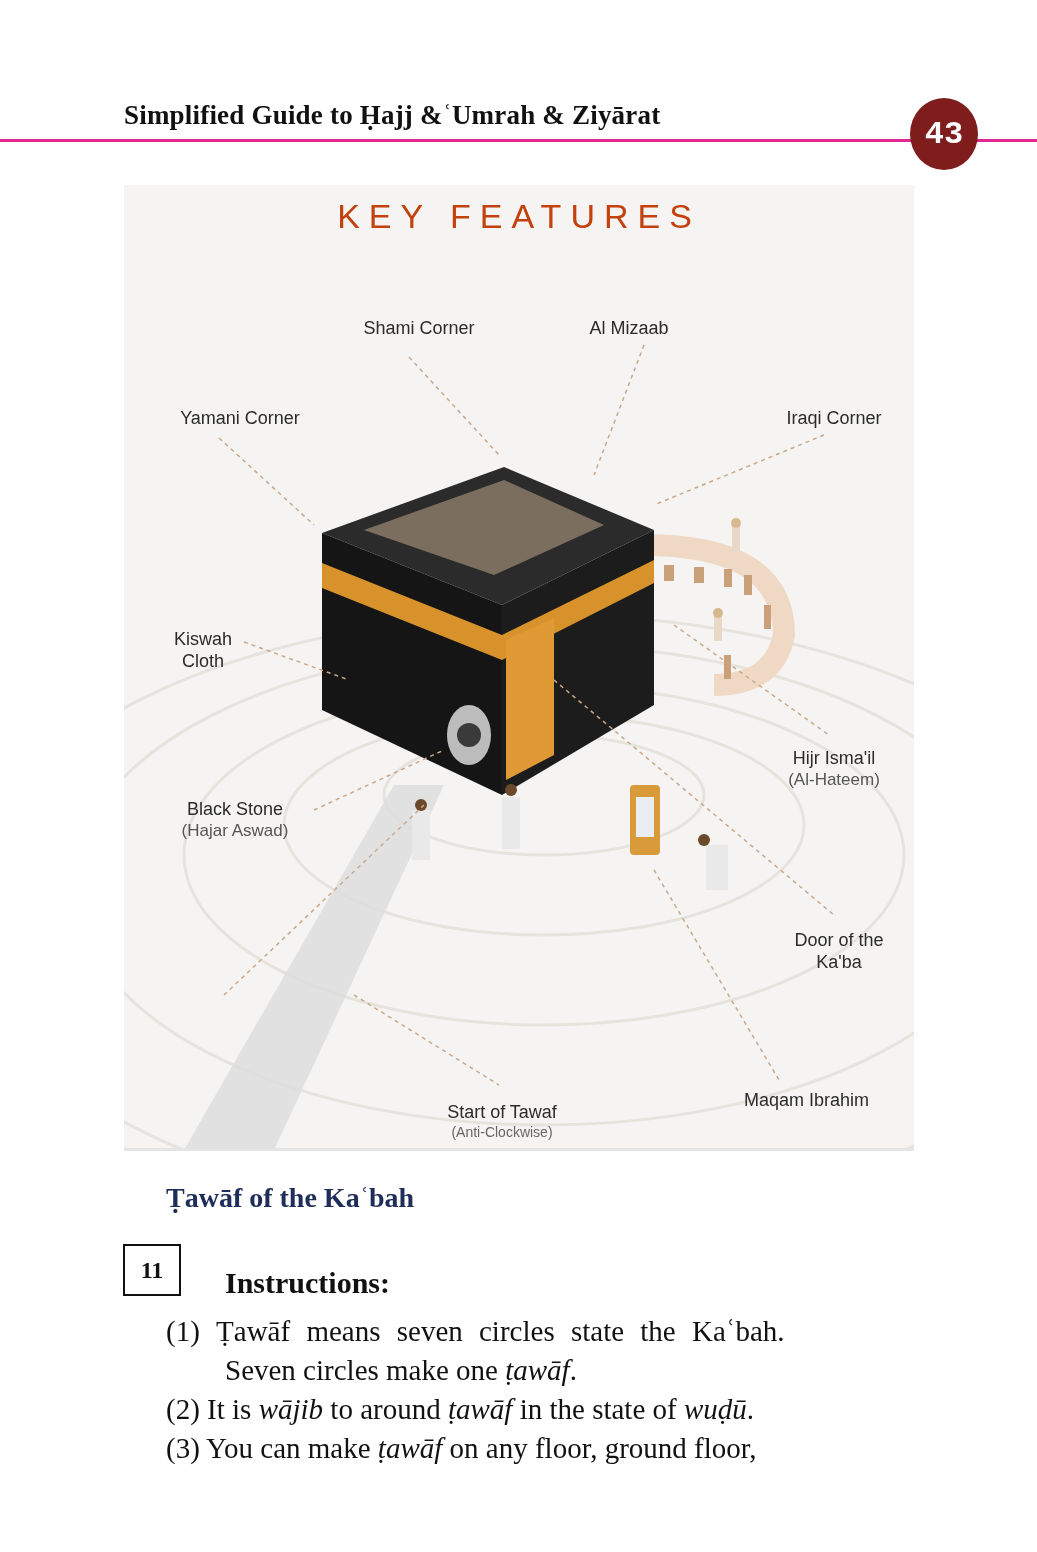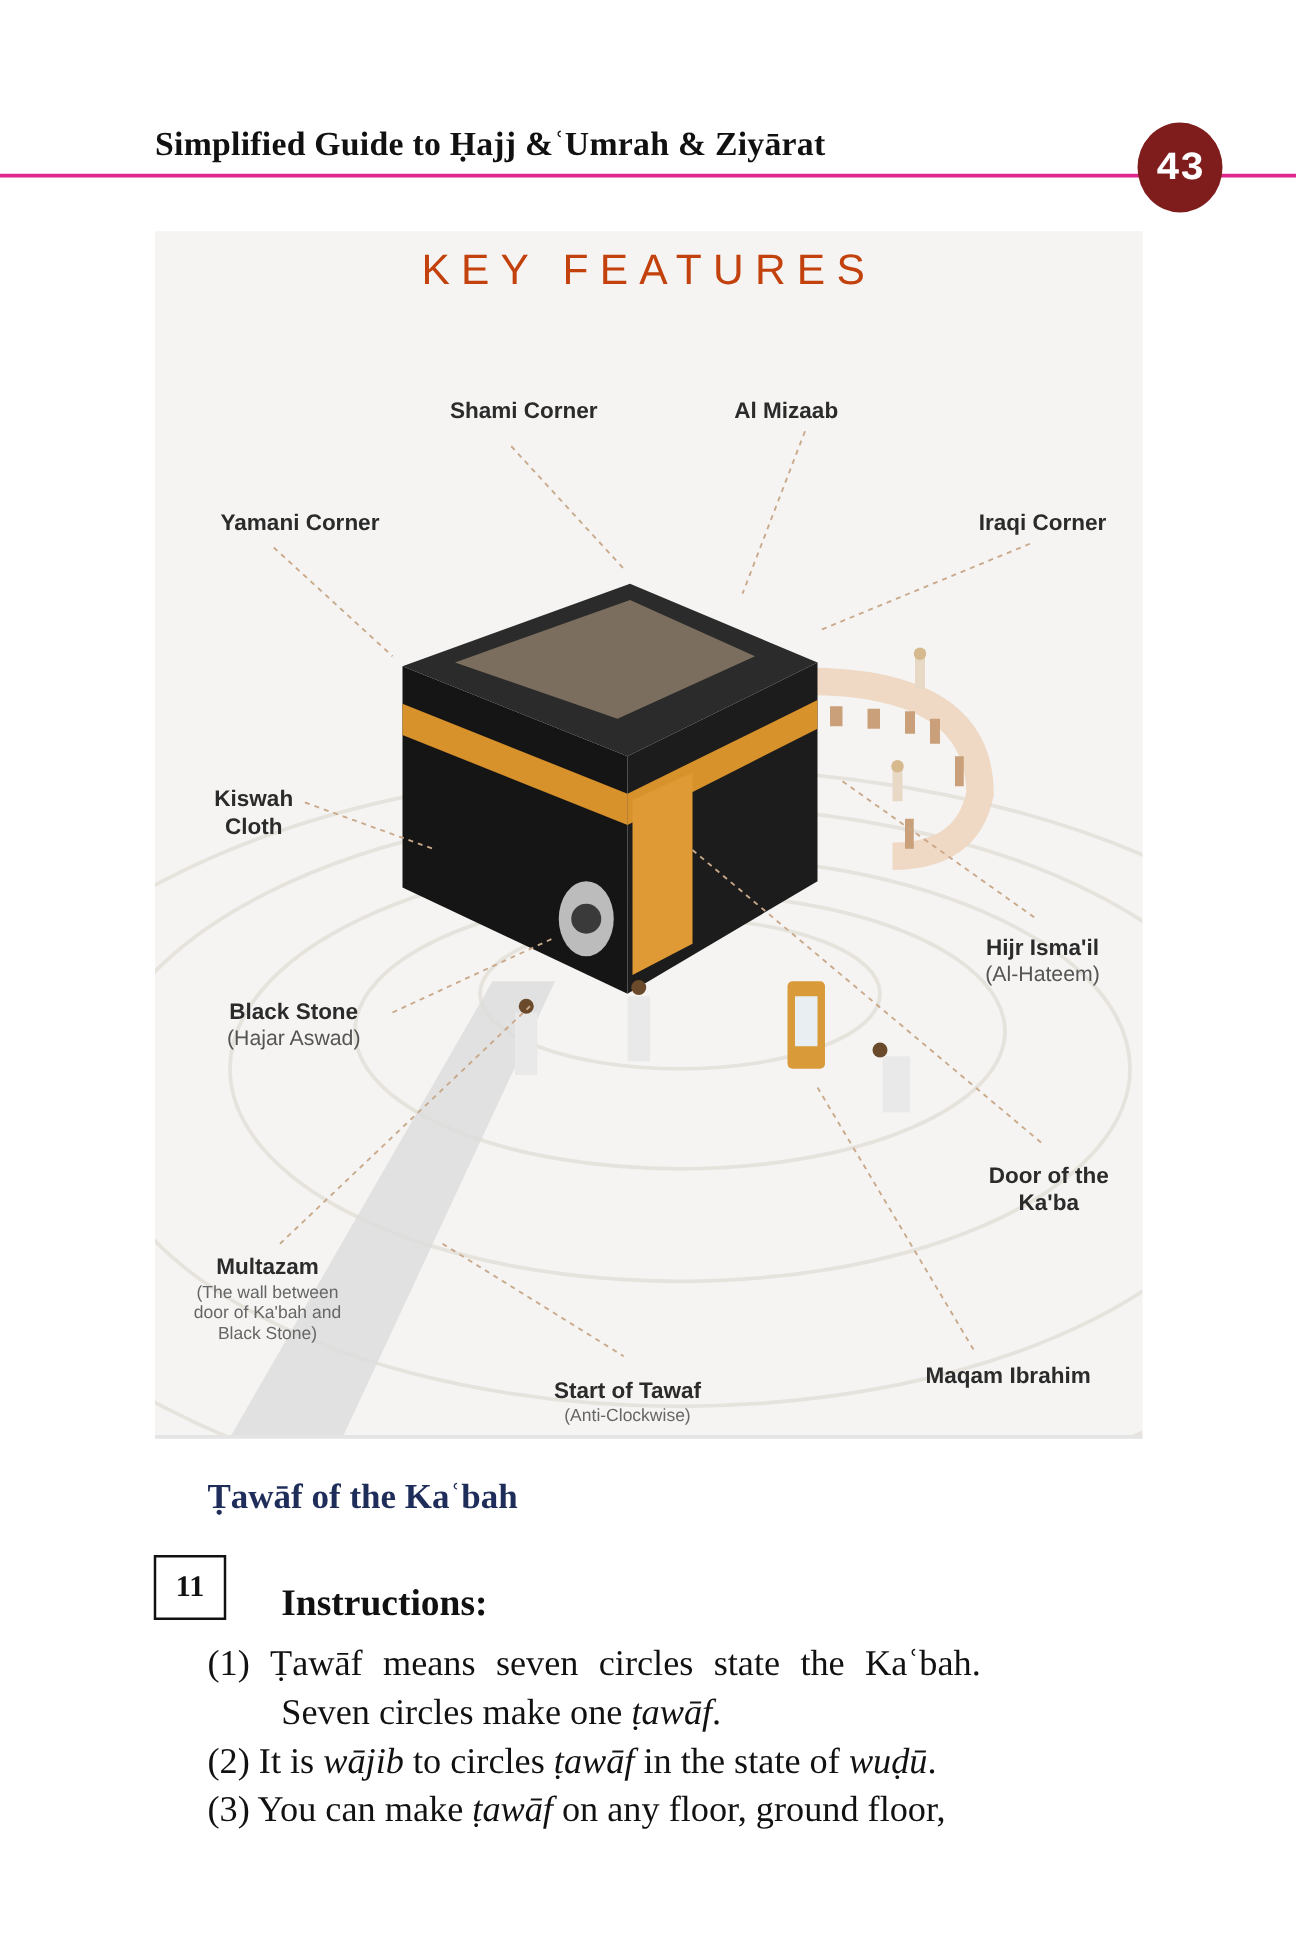--- a/index.html
+++ b/index.html
@@ -8,21 +8,21 @@
   .running-head { position: absolute; left: 124px; top: 100px; font-family: "Liberation Serif", serif; font-weight: bold; font-size: 27px; color: #111; letter-spacing: 0.2px; }
   .head-rule { position: absolute; left: 0; top: 139px; width: 1037px; height: 3px; background: #e0268f; }
   .page-badge { position: absolute; left: 910px; top: 98px; width: 68px; height: 72px; border-radius: 50%; background: #7f1d1d; color: #fff; font-family: Liberation Mono, monospace; font-weight: bold; font-size: 32px; display: flex; align-items: center; justify-content: center; }
 
   .figure { position: absolute; left: 124px; top: 185px; width: 790px; height: 965px; background: #f5f4f3; overflow: hidden; }
   .figure-bottom { position: absolute; left: 124px; top: 1148px; width: 790px; height: 3px; background: #e4e4e4; }
   .fig-title { position: absolute; left: 0; top: 12px; width: 790px; text-align: center; font-family: "Liberation Sans", sans-serif; font-size: 34px; letter-spacing: 9px; color: #c2410c; font-weight: normal; }
   .fig-svg { position: absolute; left: 0; top: 0; }
 
   .lbl { position: absolute; font-family: "Liberation Sans", sans-serif; color: #2b2b2b; text-align: center; line-height: 1.2; }
-  .lbl b { display: block; font-weight: bold; font-size: 18px; }
+  .lbl b { display: block; font-weight: normal; font-size: 18px; }
   .lbl span { display: block; font-size: 17px; color: #555; }
   .lbl .small { font-size: 14px; color: #666; }
 
   .section-title { position: absolute; left: 166px; top: 1182px; font-family: "Liberation Serif", serif; font-weight: bold; font-size: 28px; color: #1f2d5a; }
   .step-box { position: absolute; left: 123px; top: 1244px; width: 58px; height: 52px; border: 2px solid #111; box-sizing: border-box; display: flex; align-items: center; justify-content: center; font-family: "Liberation Serif", serif; font-size: 24px; font-weight: bold; color: #111; }
   .step-head { position: absolute; left: 225px; top: 1266px; font-family: "Liberation Serif", serif; font-weight: bold; font-size: 30px; color: #111; }
   .instr { position: absolute; left: 166px; font-family: "Liberation Serif", serif; font-size: 29px; color: #111; white-space: nowrap; }
   .instr i { font-style: italic; }
   .line1 { top: 1315px; word-spacing: 9px; }
   .line1b { top: 1354px; left: 225px; }
@@ -128,36 +128,30 @@
       <span>(Al-Hateem)</span>
   </div>
   <div class="lbl" style="left:36px;top:614px;width:150px;">
     <b>Black Stone</b>
       <span>(Hajar Aswad)</span>
   </div>
   <div class="lbl" style="left:645px;top:745px;width:140px;">
     <b>Door of the</b>
       <b>Ka'ba</b>
   </div>
-  <div class="lbl" style="left:10px;top:818px;width:160px;">
-    <b>Multazam</b>
-    <span class="small">(The wall between</span>
-    <span class="small">door of Ka'bah and</span>
-    <span class="small">Black Stone)</span>
-  </div>
   <div class="lbl" style="left:595px;top:905px;width:175px;">
       <b>Maqam Ibrahim</b>
     </div>
   <div class="lbl" style="left:298px;top:917px;width:160px;">
     <b>Start of Tawaf</b>
       <span class="small">(Anti-Clockwise)</span>
   </div>
 </div>
 <div class="figure-bottom"></div>
 
 <div class="section-title">Ṭawāf of the Kaʿbah</div>
 <div class="step-box">11</div>
 <div class="step-head">Instructions:</div>
 
 <div class="instr line1"><span>(1)</span> <span>Ṭawāf means seven circles state the Kaʿbah.</span></div>
 <div class="instr line1b"><span>Seven circles make one </span><i>ṭawāf</i><span>.</span></div>
-<div class="instr line2"><span>(2)</span><span> It is </span><i>wājib</i><span> to circles </span><i>ṭawāf</i><span> in the state of </span><i>wuḍū</i><span>.</span></div>
+<div class="instr line2"><span>(2)</span><span> It is </span><i>wājib</i><span> to around </span><i>ṭawāf</i><span> in the state of </span><i>wuḍū</i><span>.</span></div>
 <div class="instr line3"><span>(3)</span><span> You can make </span><i>ṭawāf</i><span> on any floor, ground floor,</span></div>
 
 </body></html>

